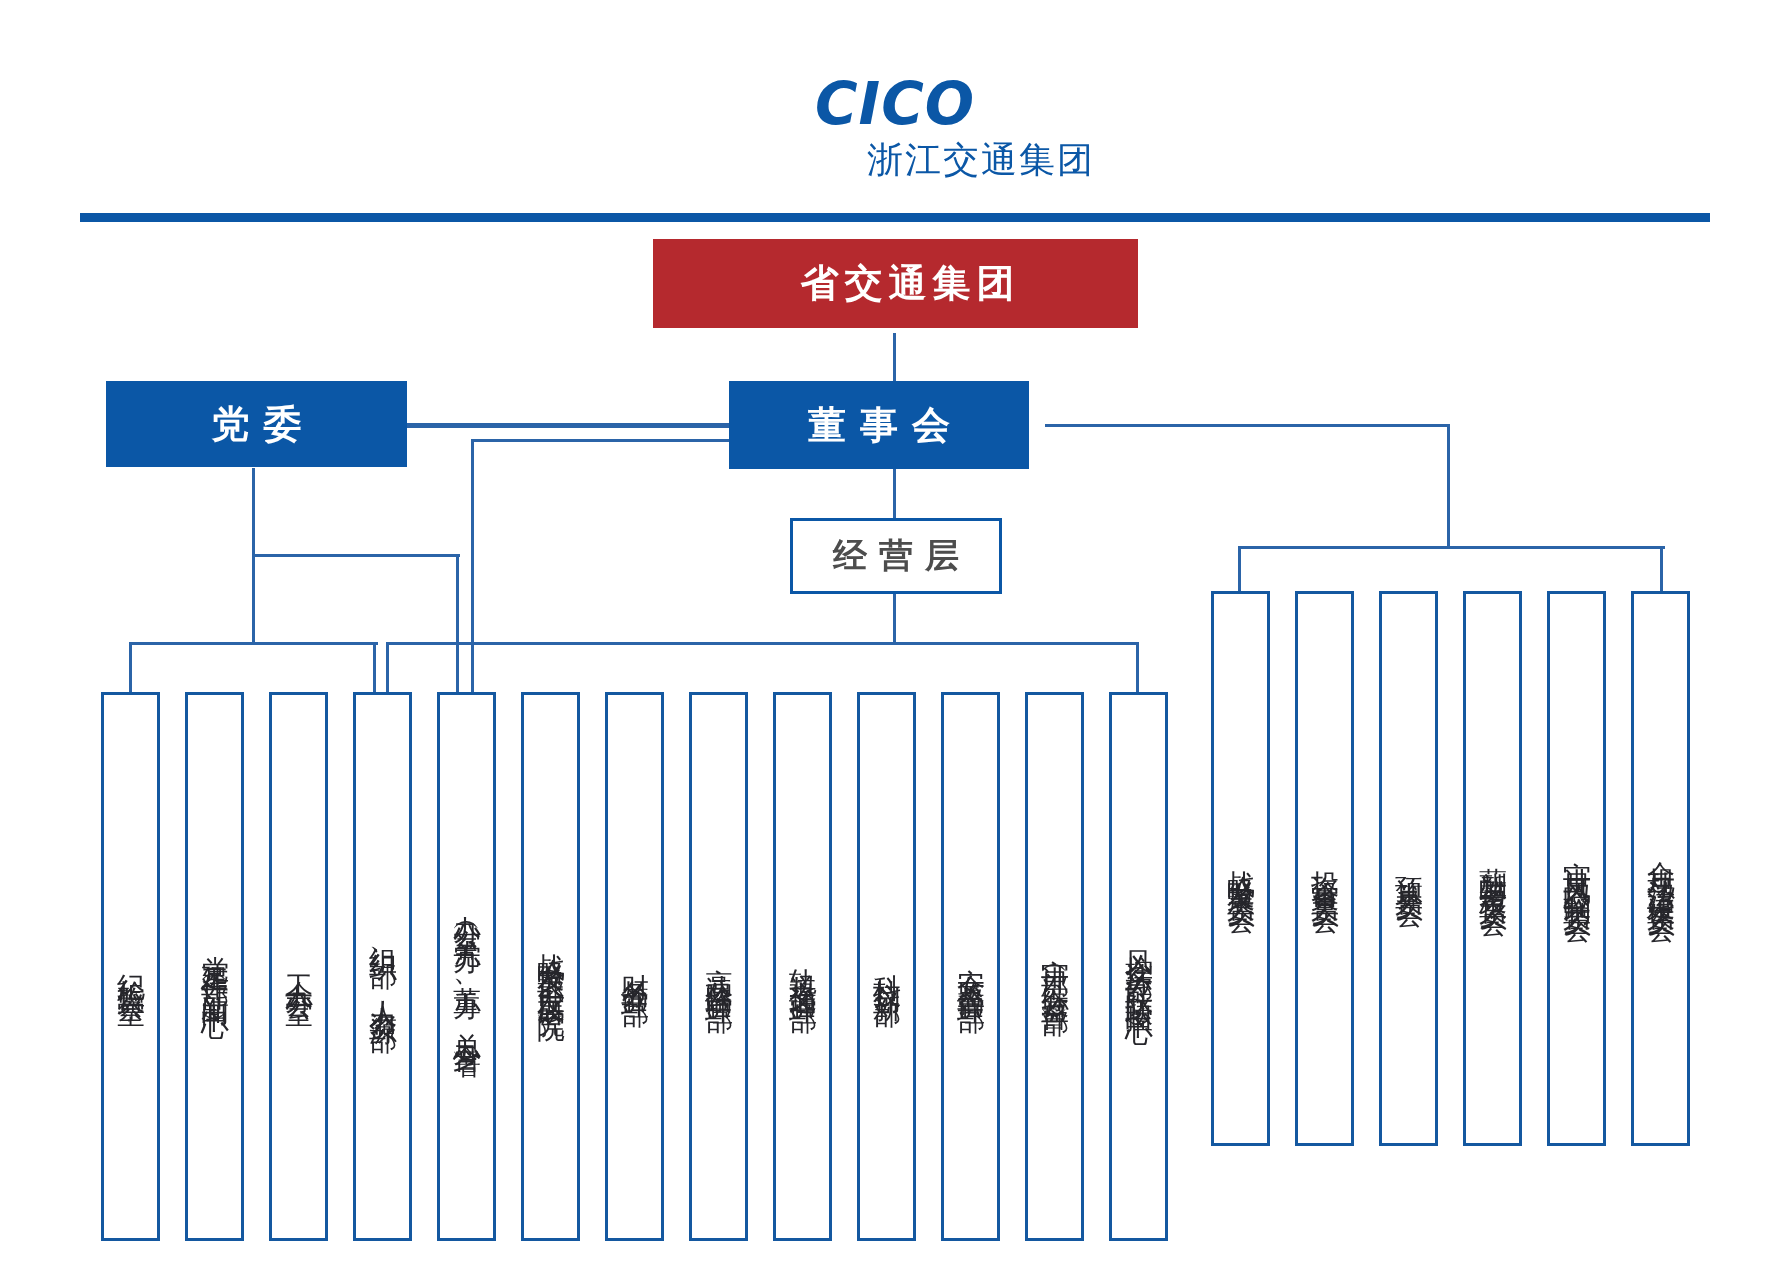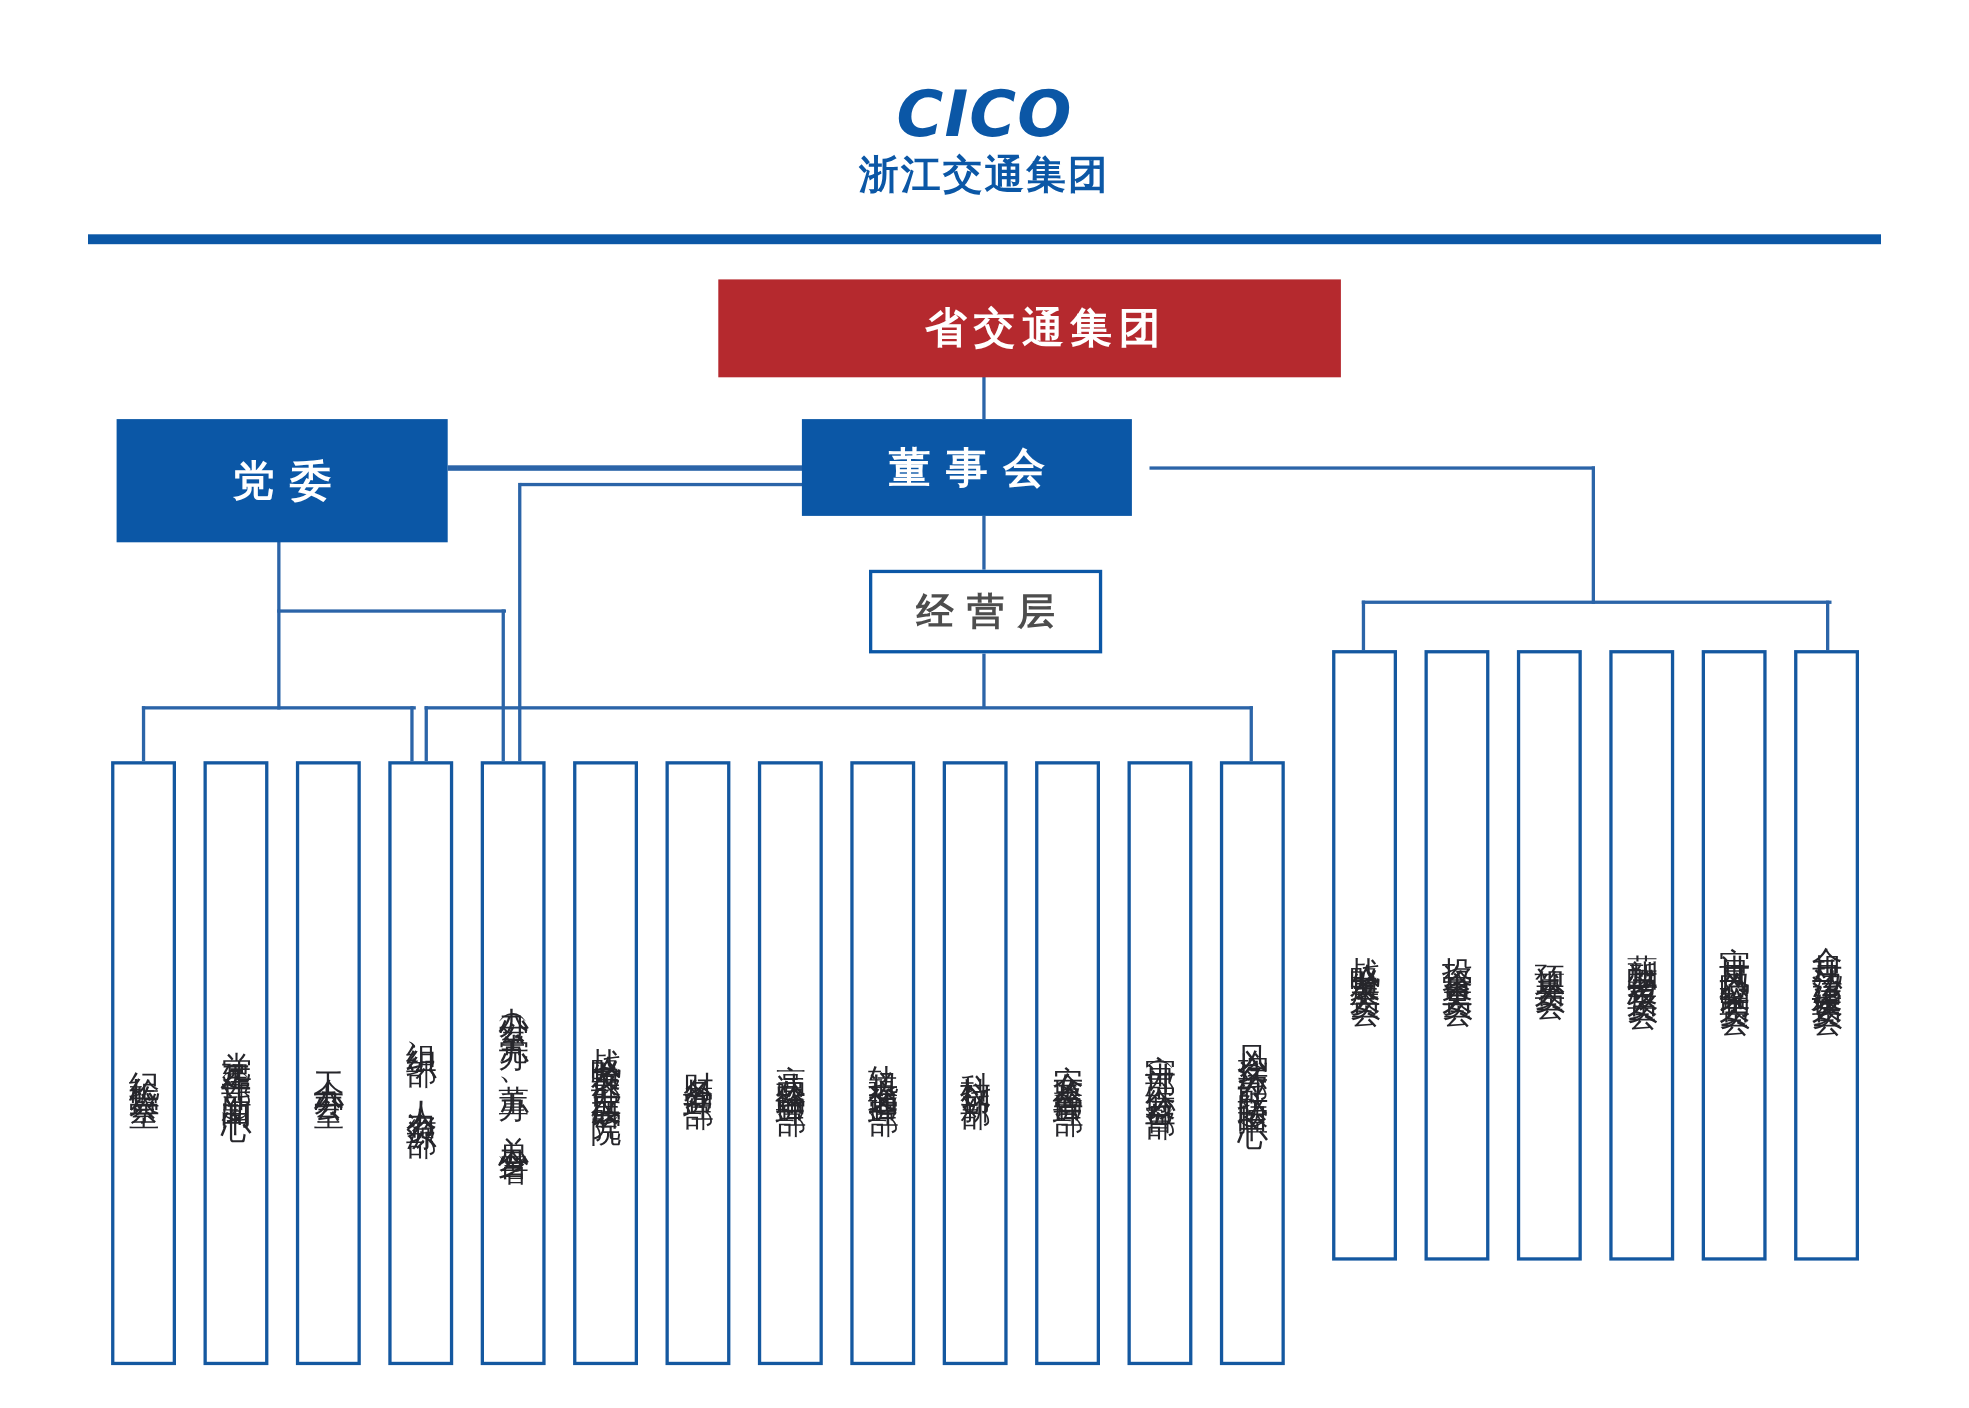--- a/index.html
+++ b/index.html
@@ -16,22 +16,22 @@
     font-family:"DejaVu Sans","Liberation Sans",sans-serif;
     margin-top:31px;
   }
   
   .logo{position:absolute;left:695px;top:44px;width:400px;text-align:center;}
   .logo-brand{
     font-size:58px;font-weight:900;font-style:italic;color:var(--brand-blue);
     letter-spacing:1px;line-height:58px;
   }
   .logo-sub{
-    margin-top:8px;font-size:36px;font-weight:700;color:var(--brand-blue);
-    letter-spacing:2px;line-height:38px;
+    margin-top:8px;font-size:36px;font-weight:400;color:var(--brand-blue);
+    letter-spacing:2px;line-height:38px;text-align:right;
   }
   .rule{position:absolute;left:80px;top:182px;width:1630px;height:9px;background:var(--brand-blue);}
   
   .hbox{
     position:absolute;display:flex;align-items:center;justify-content:center;
     color:#ffffff;font-weight:700;box-sizing:border-box;
   }
   .hbox-red{background:var(--box-red);font-size:38px;letter-spacing:6px;text-indent:6px;}
   .hbox-blue{background:var(--brand-blue);font-size:38px;letter-spacing:14px;text-indent:14px;}
   .hbox-outline{
@@ -78,25 +78,25 @@
   <div class="line" style="left:386px;top:611px;width:3px;height:50px;"></div>
   <div class="line" style="left:1136px;top:611px;width:3px;height:50px;"></div>
   <div class="line" style="left:893px;top:563px;width:3px;height:50px;"></div>
   <div class="line" style="left:893px;top:438px;width:3px;height:49px;"></div>
   <div class="line" style="left:1045px;top:393px;width:405px;height:3px;"></div>
   <div class="line" style="left:1447px;top:393px;width:3px;height:125px;"></div>
   <div class="line" style="left:1238px;top:515px;width:427px;height:3px;"></div>
   <div class="line" style="left:1238px;top:515px;width:3px;height:47px;"></div>
   <div class="line" style="left:1660px;top:515px;width:3px;height:47px;"></div>
 
-  <div class="hbox hbox-red" style="left:653px;top:223px;width:566px;height:89px;padding-left:24px;">
+  <div class="hbox hbox-red" style="left:653px;top:208px;width:485px;height:89px;padding-left:24px;">
     <span>省交通集团</span>
   </div>
 
-  <div class="hbox hbox-blue" style="left:106px;top:350px;width:301px;height:112px;">
+  <div class="hbox hbox-blue" style="left:106px;top:350px;width:301px;height:86px;">
     <span>党委</span>
   </div>
 
   <div class="hbox hbox-blue" style="left:729px;top:350px;width:300px;height:88px;">
     <span>董事会</span>
   </div>
 
   <div class="hbox hbox-outline" style="left:790px;top:487px;width:212px;height:76px;">
     <span>经营层</span>
   </div>

